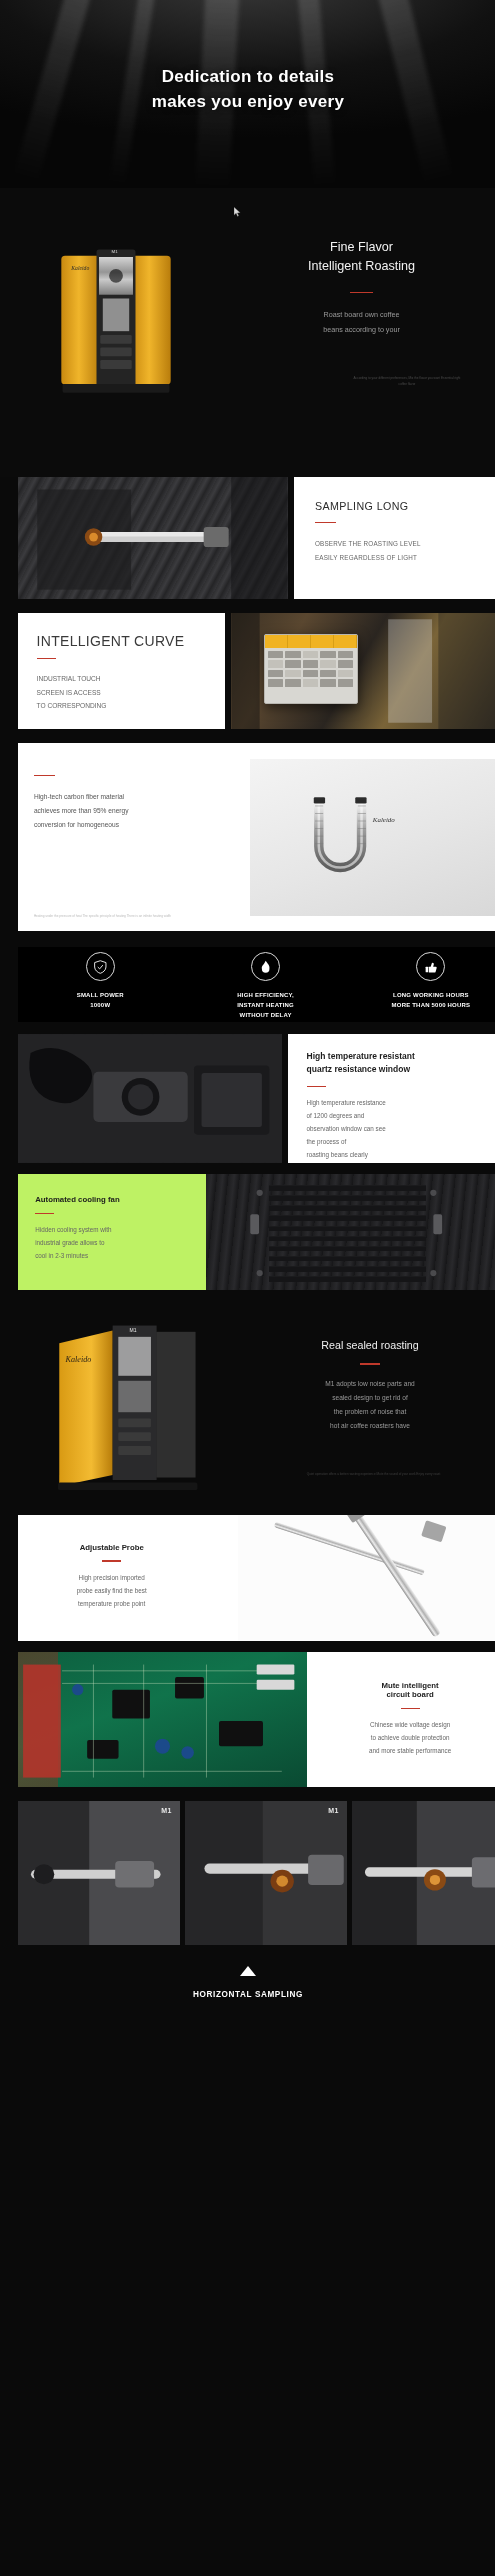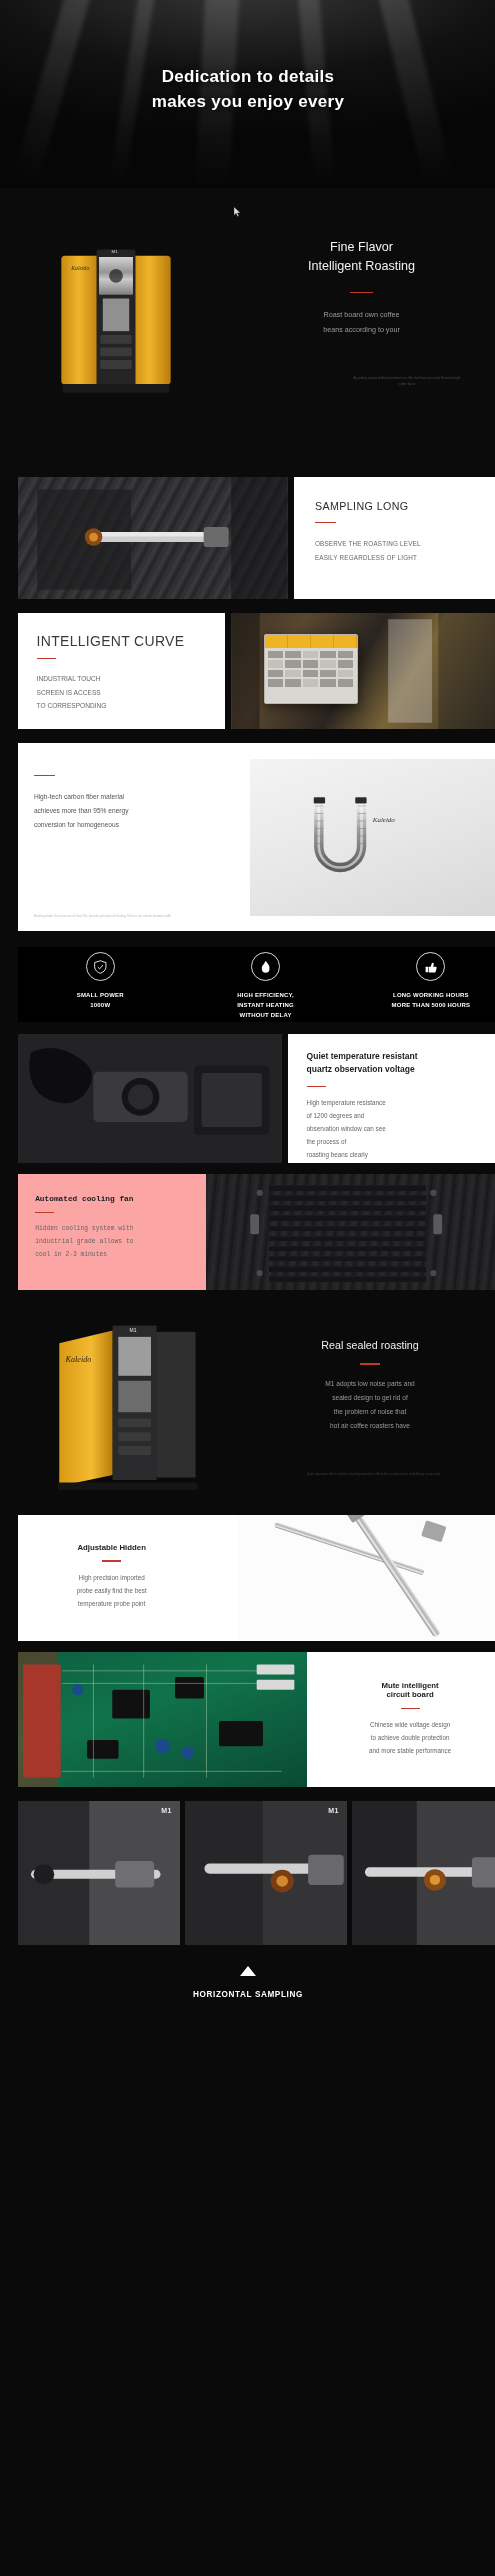--- a/index.html
+++ b/index.html
@@ -193,21 +193,21 @@
     position:absolute; right:0; top:0; width: 226px; height: 129px;
     background:#fff; color:#222; padding: 16.3px 19px 0 19px;
   }
   .quartz-card h3 { font-size: 8.5px; font-weight: bold; line-height:1.6; color:#1d1d1d;}
   .quartz-card .rule { width: 19px; height:1.3px; background:#c0392b; margin: 8.8px 0 10px 0;}
   .quartz-card p { font-size: 6.3px; line-height: 2.05; color:#666;}
   
   .sec-fan { position: relative; height: 116px; margin: 11.3px 17.6px 0 17.6px;}
   .fan-card {
     position:absolute; left:0; top:0; width: 216px; height: 116px;
-    background:#fca5a5; color:#222; padding: 21.3px 17.6px 0 17.6px; font-family: Liberation Mono, monospace;
+    background:#bef264; color:#222; padding: 21.3px 17.6px 0 17.6px;
   }
   .fan-card h3 { font-size: 7.8px; font-weight: bold; color:#1d1d1d;}
   .fan-card .rule { width: 19px; height:1.3px; background:#c0392b; margin: 8.8px 0 10px 0;}
   .fan-card p { font-size: 6.3px; line-height: 2.05; color:#666;}
   .sec-fan .photo { position:absolute; right:0; top:0; width: 308px; height: 116px;}
   .vent-grill { position:absolute; left: 63px; top: 11.3px; width: 157px; height: 94px; }
   .vent-grill i {
     display:block; height: 5.7px; margin-bottom: 4.4px; background:#151517;
     box-shadow: inset 0 0.6px 0 rgba(255,255,255,.06);
   }
@@ -466,22 +466,22 @@
         <path d="M20 30 q40 -20 80 10 q30 20 10 50 q-20 30 -60 15 q-40 -18 -30 -75 z" fill="#0d0d0f"></path>
         <rect x="120" y="60" width="150" height="80" rx="8" fill="#3a3a3d"></rect>
         <circle cx="195" cy="100" r="30" fill="#141416"></circle>
         <circle cx="195" cy="100" r="20" fill="#2a2a2d"></circle>
         <rect x="280" y="50" width="120" height="110" rx="6" fill="#1a1a1c"></rect>
         <rect x="292" y="62" width="96" height="86" rx="4" fill="#2e2e31"></rect>
       </svg>
     </div>
     <div class="quartz-card">
       <h3>
-        <span>Quiet temperature resistant</span><br>
-        <span>quartz observation voltage</span>
+        <span>High temperature resistant</span><br>
+        <span>quartz resistance window</span>
       </h3>
       <div class="rule"></div>
       <p>
         <span>High temperature resistance</span><br>
         <span>of 1200 degrees and</span><br>
         <span>observation window can see</span><br>
         <span>the process of</span><br>
         <span>roasting beans clearly</span>
       </p>
     </div>
@@ -552,21 +552,21 @@
         <span>sealed design to get rid of</span><br>
         <span>the problem of noise that</span><br>
         <span>hot air coffee roasters have</span>
       </p>
     </div>
     <div class="mute-legal">Quiet operation offers a better roasting experience Mute the sound of your work Enjoy every roast</div>
   </section>
 
   <section class="sec-probe band">
     <div class="probe-card">
-      <h3>Adjustable Hidden</h3>
+      <h3>Adjustable Probe</h3>
       <div class="rule"></div>
       <p>
         <span>High precision imported</span><br>
         <span>probe easily find the best</span><br>
         <span>temperature probe point</span>
       </p>
     </div>
     <div class="probe-photo">
       <svg viewBox="0 0 440 200" width="276" height="126">
         <defs>

